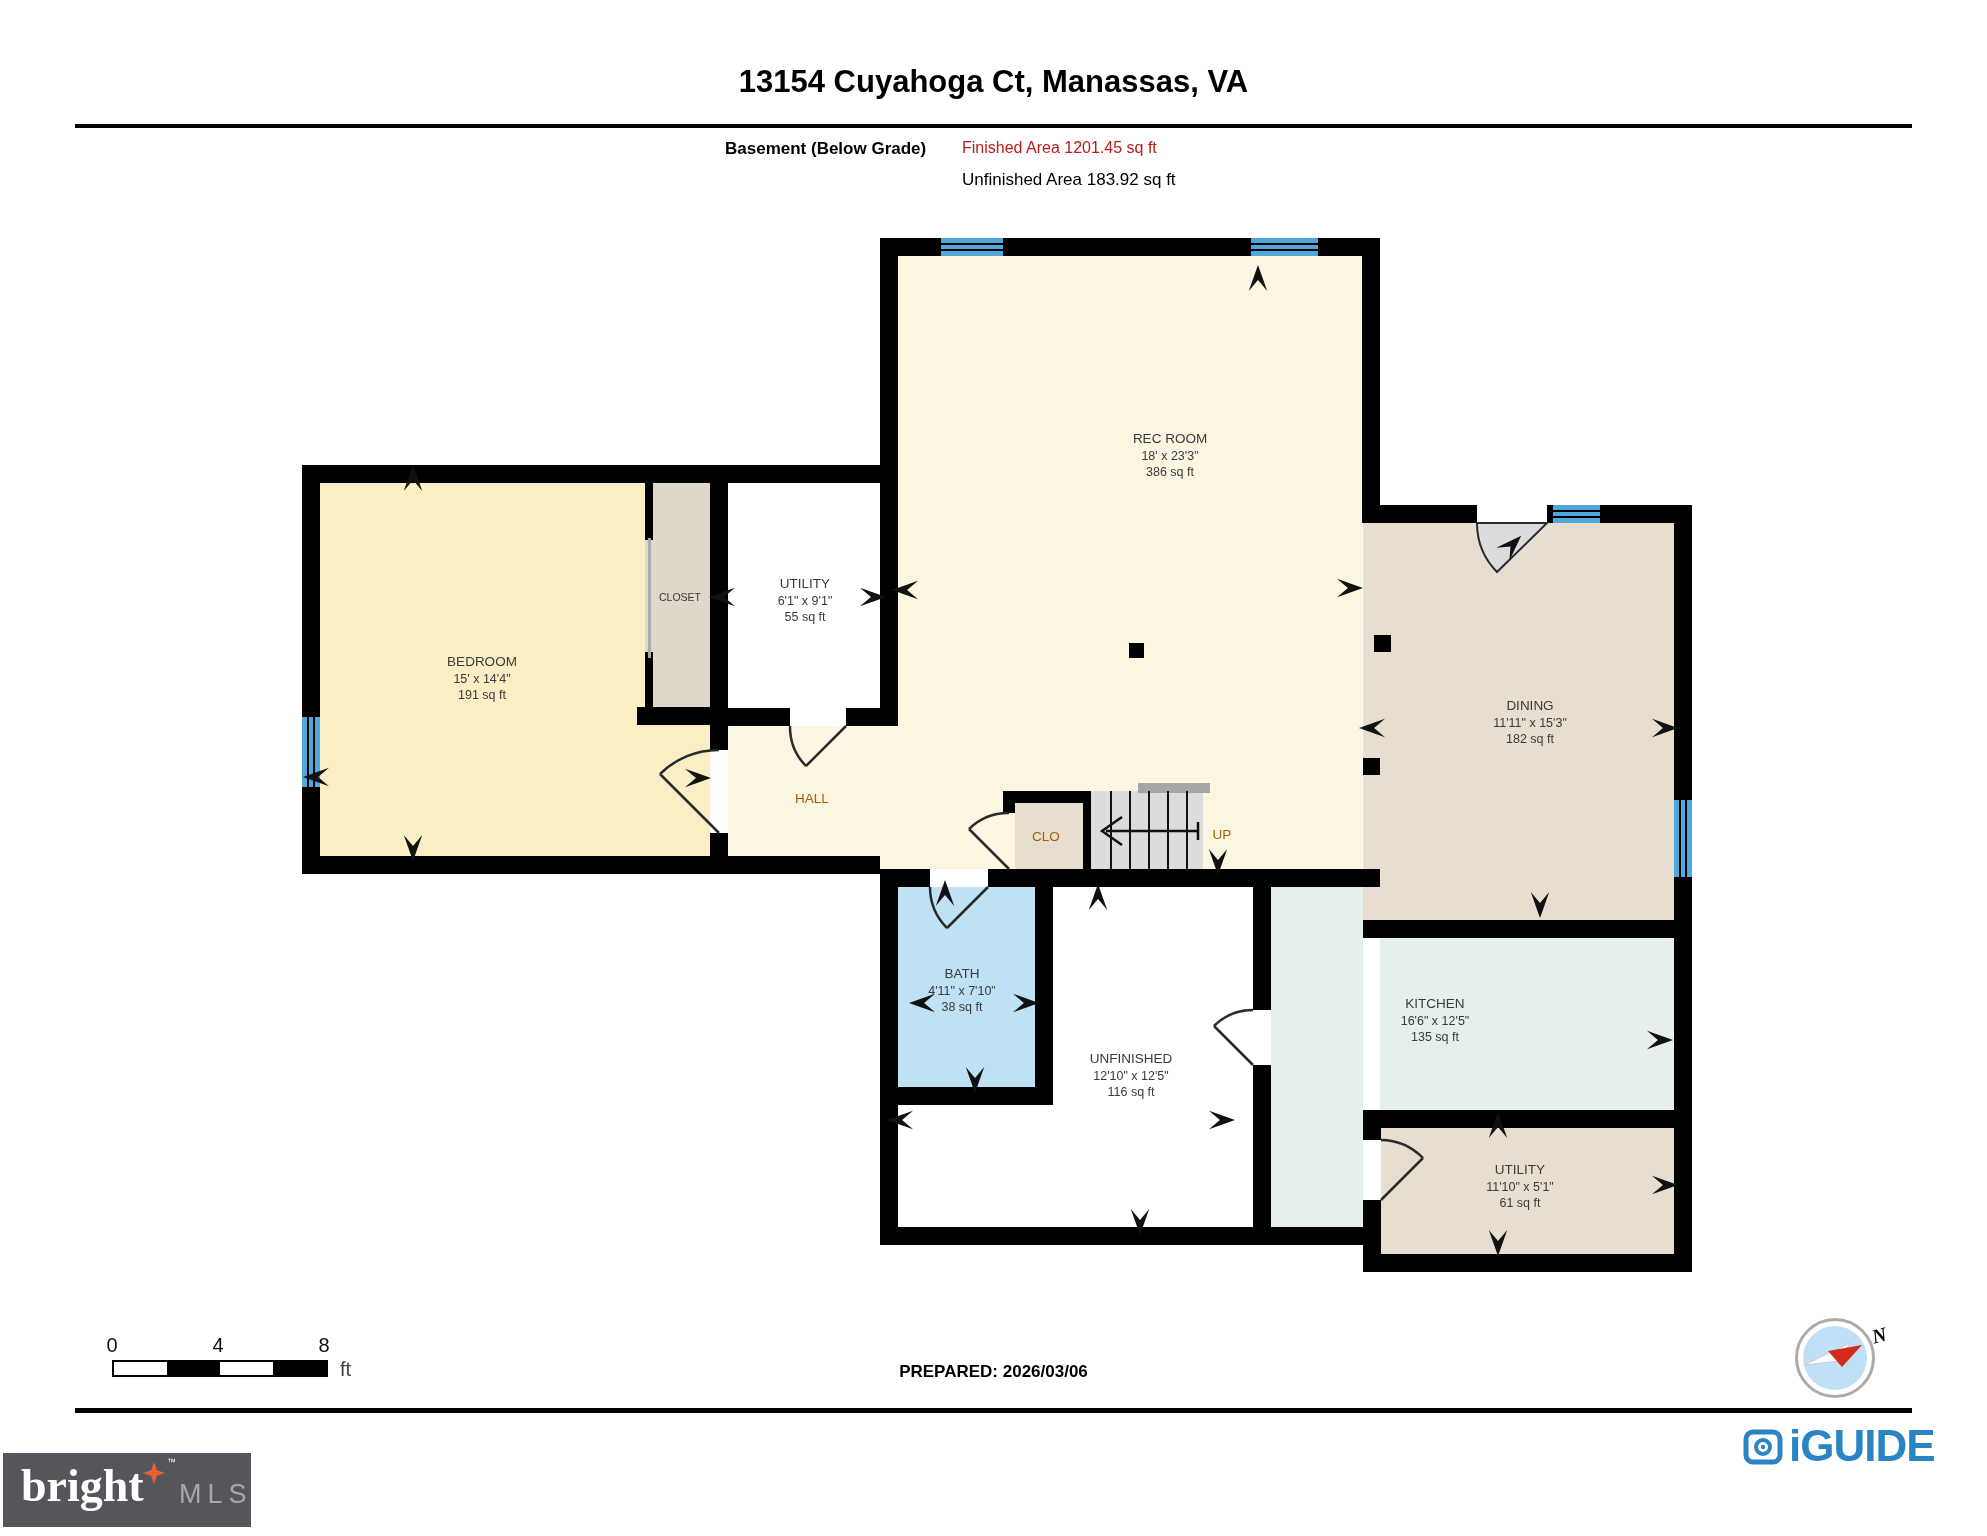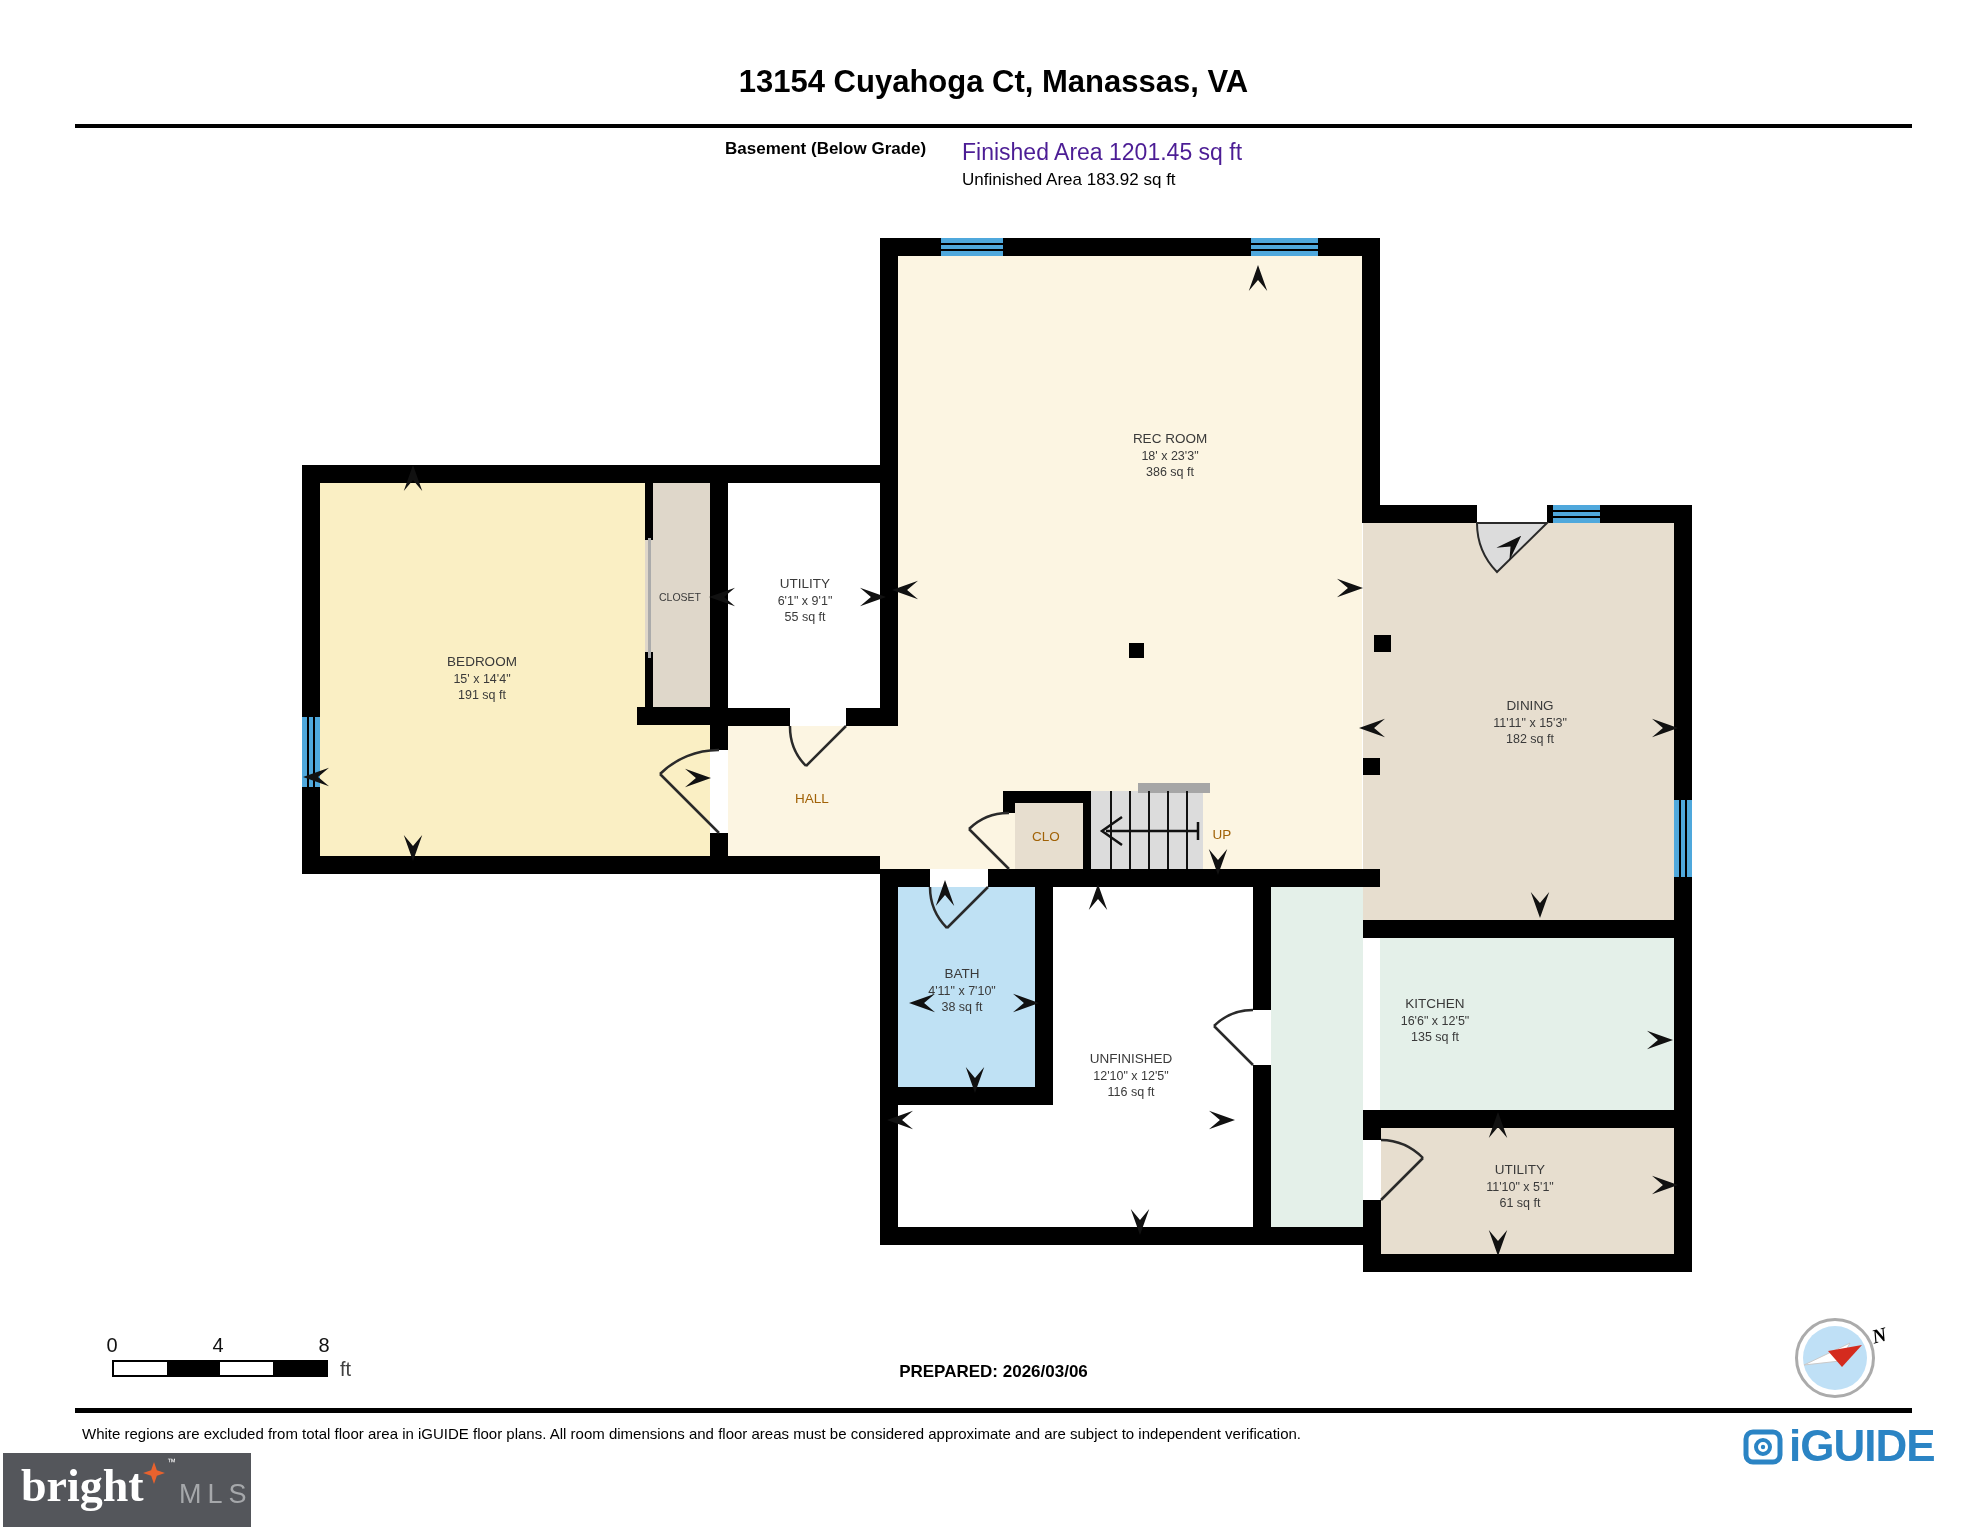--- a/index.html
+++ b/index.html
@@ -24,21 +24,21 @@
   .small-label{font-size:10.5px;}
   .hall-label,.up-label{position:absolute;transform:translate(-50%,-50%);color:#a16207;font-size:13.5px;white-space:nowrap;}
   
   .stairs{position:absolute;background:#DCDCDC;}
   .tread{position:absolute;background:#111;width:2px;}
   .stair-head{position:absolute;background:#A6A6A6;}
   .slider{position:absolute;background:#ABABAB;}
   
   .title{position:absolute;left:0;top:64px;width:100%;text-align:center;font-size:31px;font-weight:bold;color:#000;}
   .floor-label{position:absolute;left:725px;top:139px;font-size:17px;font-weight:bold;color:#000;}
-  .area-line1{position:absolute;left:962px;top:139px;font-size:23px;color:#4c1d95;text-align:right;}
+  .area-line1{position:absolute;left:962px;top:139px;font-size:16px;color:#b91c1c;text-align:right;}
   .area-line2{position:absolute;left:962px;top:170px;font-size:17px;color:#000;}
   .prepared{position:absolute;left:0;top:1362px;width:100%;text-align:center;font-size:17px;font-weight:bold;color:#000;}
   .disclaimer{position:absolute;left:82px;top:1425px;font-size:15px;color:#000;}
   
   .tick{position:absolute;font-size:20px;color:#111;transform:translateX(-50%);}
   .bar{position:absolute;left:112px;top:1360px;width:212px;height:13px;border:2px solid #000;display:flex;}
   .bar i{flex:1;} .bar i:nth-child(1),.bar i:nth-child(3){background:#fff;} .bar i:nth-child(2),.bar i:nth-child(4){background:#000;}
   .ft{position:absolute;left:340px;top:1358px;font-size:20px;color:#404040;text-align:right;}
   
   .compass{position:absolute;left:1795px;top:1318px;width:74px;height:74px;border:3px solid #ABABAB;border-radius:50%;background:#fff;}
@@ -246,21 +246,20 @@
   <div class="compass">
     <div class="inner"></div>
     <svg width="74" height="74" viewBox="0 0 74 74">
       <path d="M6 44 L52 22 L42 40 Z" fill="#FFFFFF" stroke="#C9C9C9" stroke-width="1"></path>
       <path d="M64 24 L30 30 L44 46 Z" fill="#D42B1E"></path>
     </svg>
   </div>
   <div class="north">N</div>
 
   <div class="hr" style="left:75px;top:1408px;width:1837px;height:5px;"></div>
-  <div class="disclaimer">White regions are excluded from total floor area in iGUIDE floor plans. All room dimensions and floor areas must be considered approximate and are subject to independent verification.</div>
 
   <div class="iguide">
     <svg width="40" height="40" viewBox="0 0 40 40">
       <rect x="3" y="6" width="34" height="30" rx="7" fill="none" stroke="#2B84C4" stroke-width="5"></rect>
       <circle cx="20" cy="21" r="7" fill="none" stroke="#2B84C4" stroke-width="4"></circle>
       <circle cx="20" cy="21" r="2.2" fill="#2B84C4"></circle>
     </svg>
     <span class="word">iGUIDE</span>
   </div>
 

